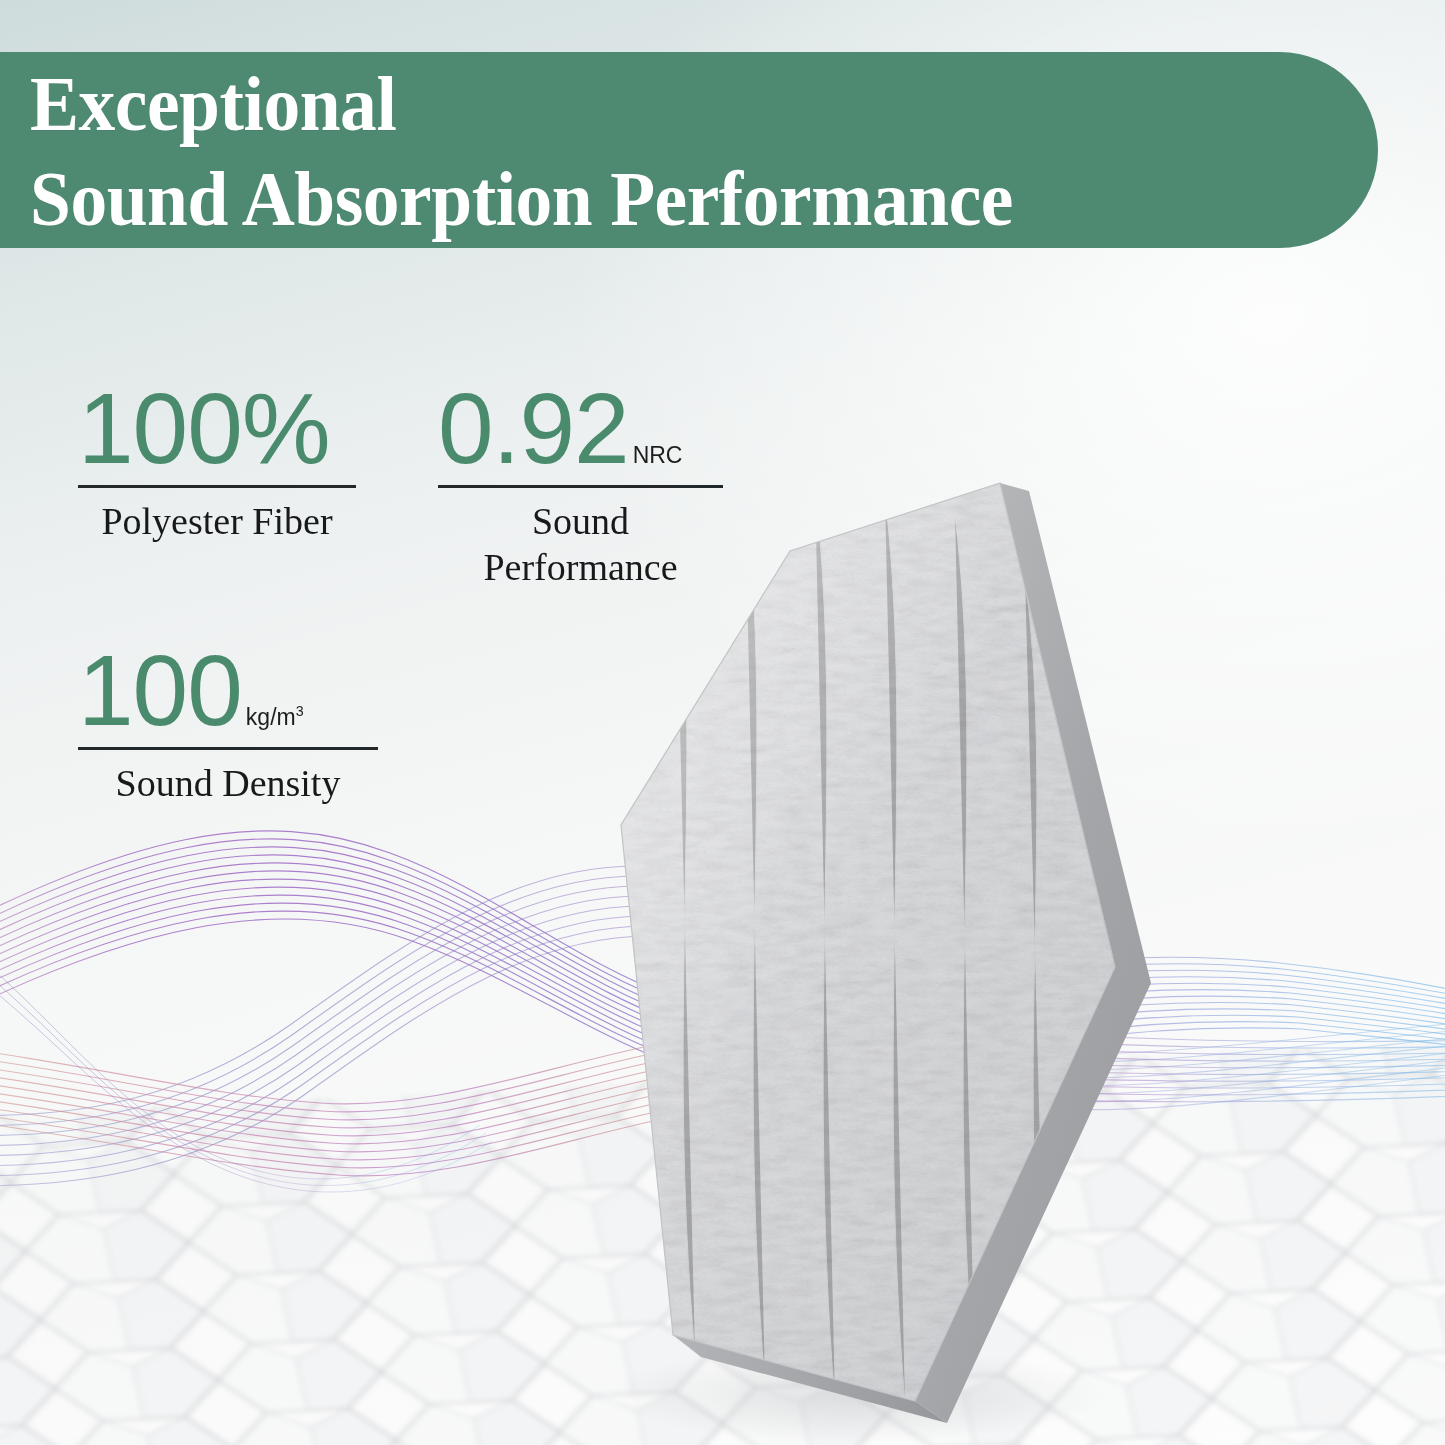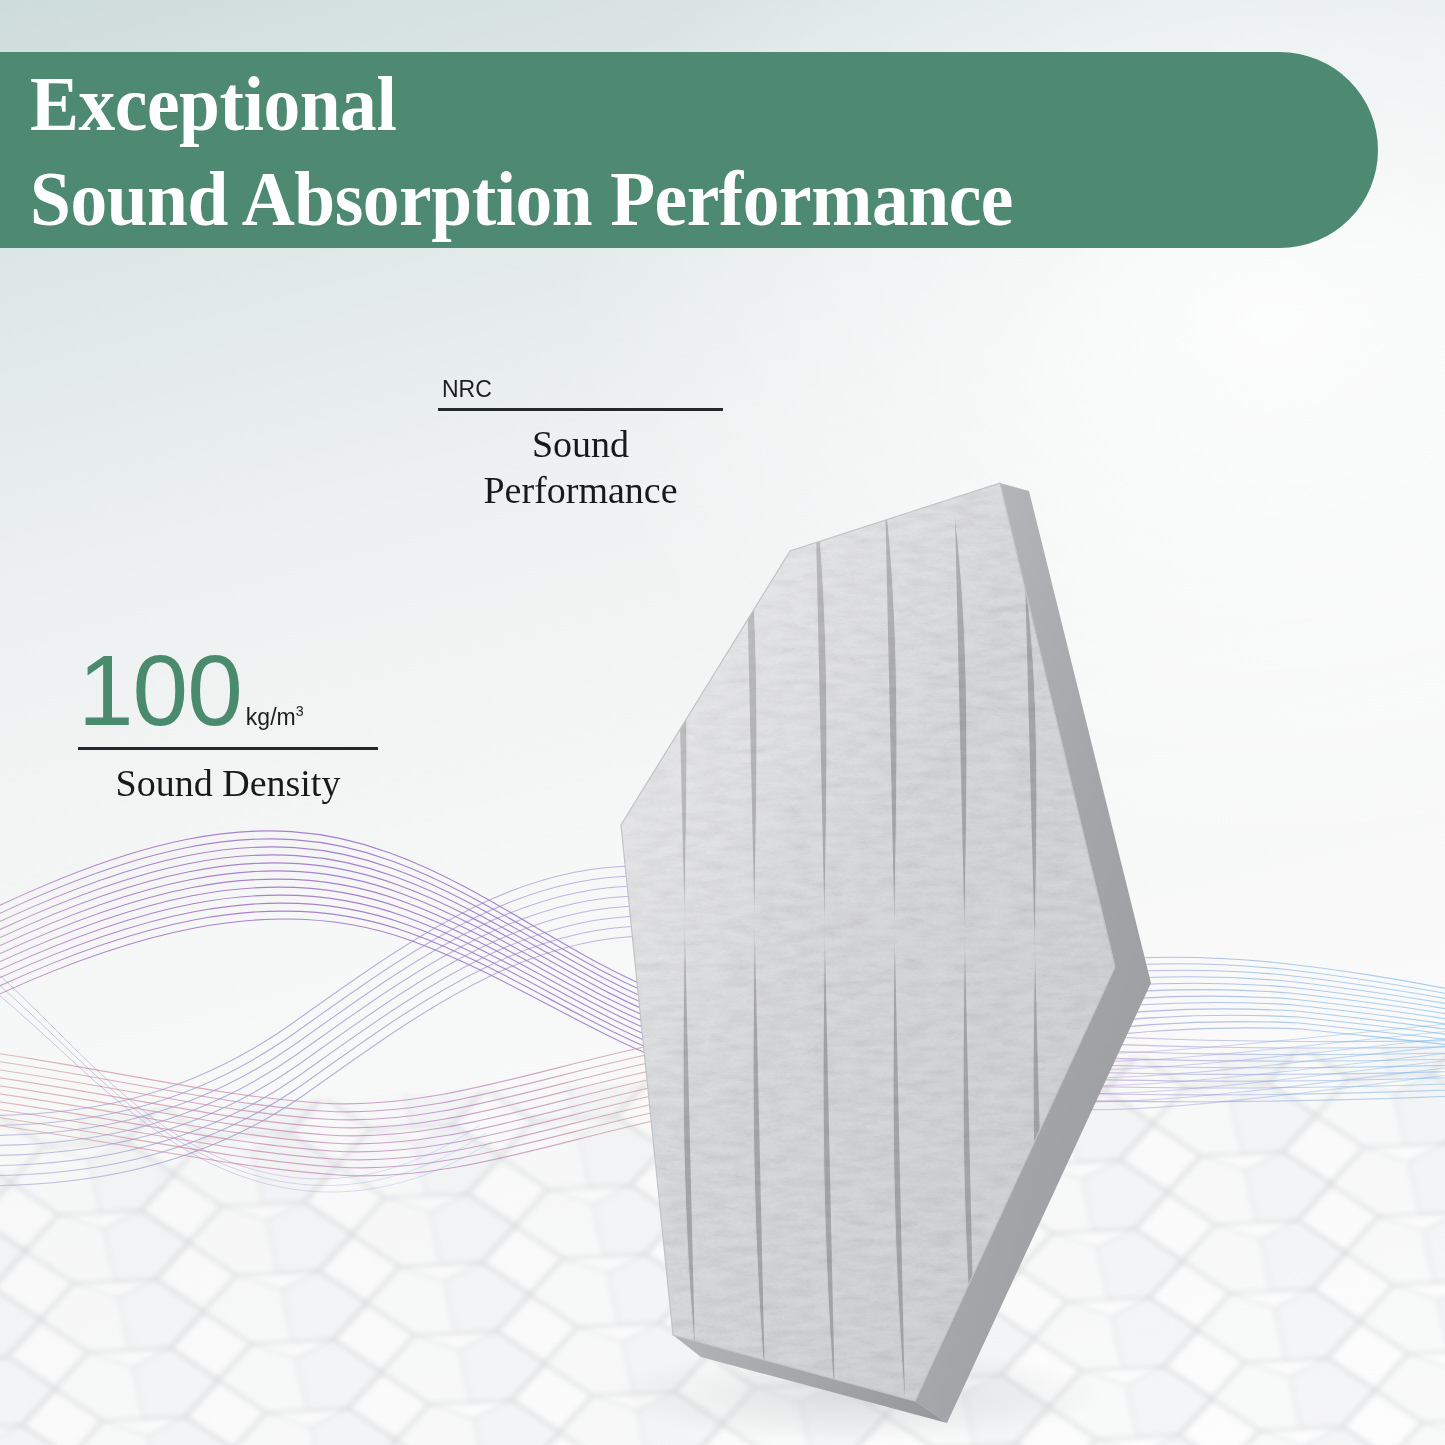--- a/index.html
+++ b/index.html
@@ -353,23 +353,31 @@
 
       <path d="M445 28 L560 512 L360 946 L118 880 L66 370 L235 96 Z" fill="none" stroke="#c2c3c6" stroke-width="1.2"></path>
     </svg>
   </div>
 
   <div class="banner">
     <div class="banner-title">Exceptional
 Sound Absorption Performance</div>
   </div>
 
+  <div class="stat" id="stat-fiber">
+    <div class="stat-top">
+      <span class="stat-value">100%</span>
+    </div>
+    <div class="stat-rule"></div>
+    <div class="stat-label">Polyester Fiber</div>
+  </div>
 
   <div class="stat" id="stat-nrc">
     <div class="stat-top">
+      <span class="stat-value">0.92</span>
       <span class="stat-unit">NRC</span>
     </div>
     <div class="stat-rule"></div>
     <div class="stat-label">Sound Performance</div>
   </div>
 
   <div class="stat" id="stat-density">
     <div class="stat-top">
       <span class="stat-value">100</span>
       <span class="stat-unit spaced"><span>kg/m</span><sup>3</sup></span>

